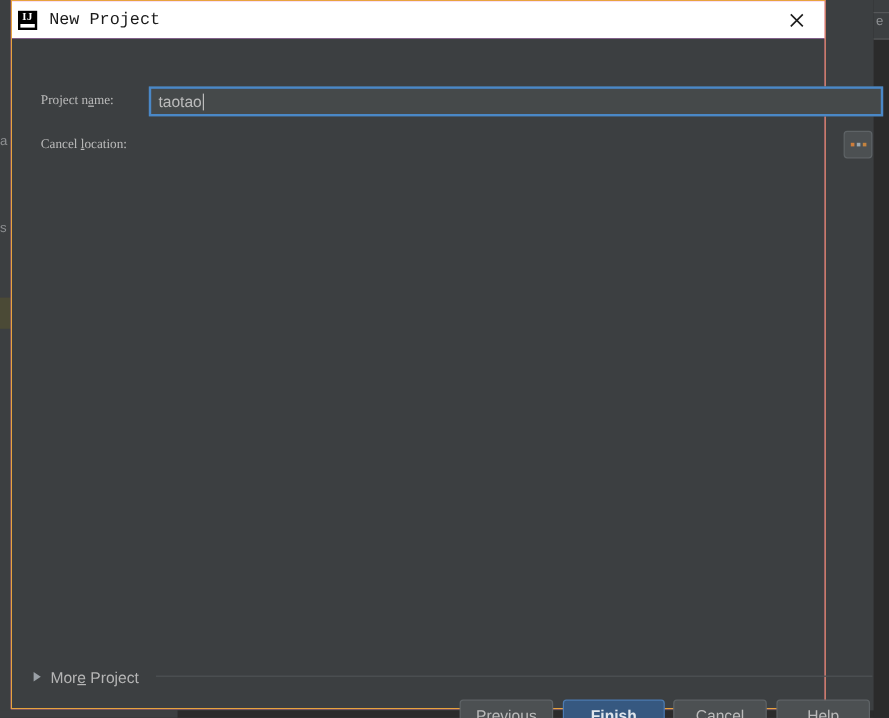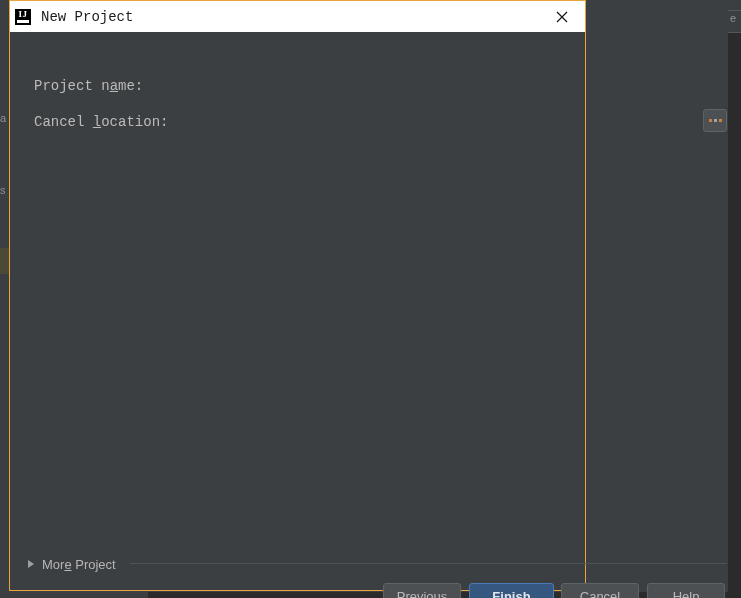--- a/index.html
+++ b/index.html
@@ -72,21 +72,21 @@
     left: 0; top: 248px;
     width: 9px; height: 26px;
     background: #4b4a36;
   }
 
   
   #dialog {
     position: absolute;
     left: 9px;
     top: 0px;
-    width: 577px;
+    width: 679px;
     height: 591px;
     box-sizing: border-box;
     border: 1px solid #e8a33d;
     background: #d946ef;
   }
 
   
   #titlebar {
     position: relative;
     height: 31px;
@@ -140,22 +140,22 @@
   
   #dialog-body {
     position: relative;
     height: 558px;
     background: #3c3f41;
   }
 
   .form-label {
     position: absolute;
     color: #bbbbbb;
-    font-size: 14px;
-    font-family: Liberation Mono, monospace;
+    font-size: 11px;
+    font-family: Liberation Serif, serif;
     white-space: nowrap;
   }
   .mn { text-decoration: underline; }
 
   .text-field {
     position: absolute;
     box-sizing: border-box;
     background: #45494a;
     color: #bbbbbb;
     font-size: 13px;
@@ -309,20 +309,24 @@
         <line x1="2" y1="2" x2="12" y2="12" stroke="#1b1b1b" stroke-width="1.3"></line>
         <line x1="12" y1="2" x2="2" y2="12" stroke="#1b1b1b" stroke-width="1.3"></line>
       </svg>
     </div>
   </div>
 
   <div id="dialog-body">
 
     <div class="form-label" style="left:24px; top:46px;">
       <span>Project n</span><span class="mn">a</span><span>me:</span>
+    </div>
+    <div class="text-field" id="project-name-field">
+      <span>taotao</span>
+        <span class="caret"></span>
     </div>
 
     <div class="form-label" style="left:24px; top:82px;">
       <span>Cancel </span><span class="mn">l</span><span>ocation:</span>
     </div>
 
     <div id="browse-button">
       <span class="dots">
         <i class="d1"></i>
           <i class="d2"></i>

